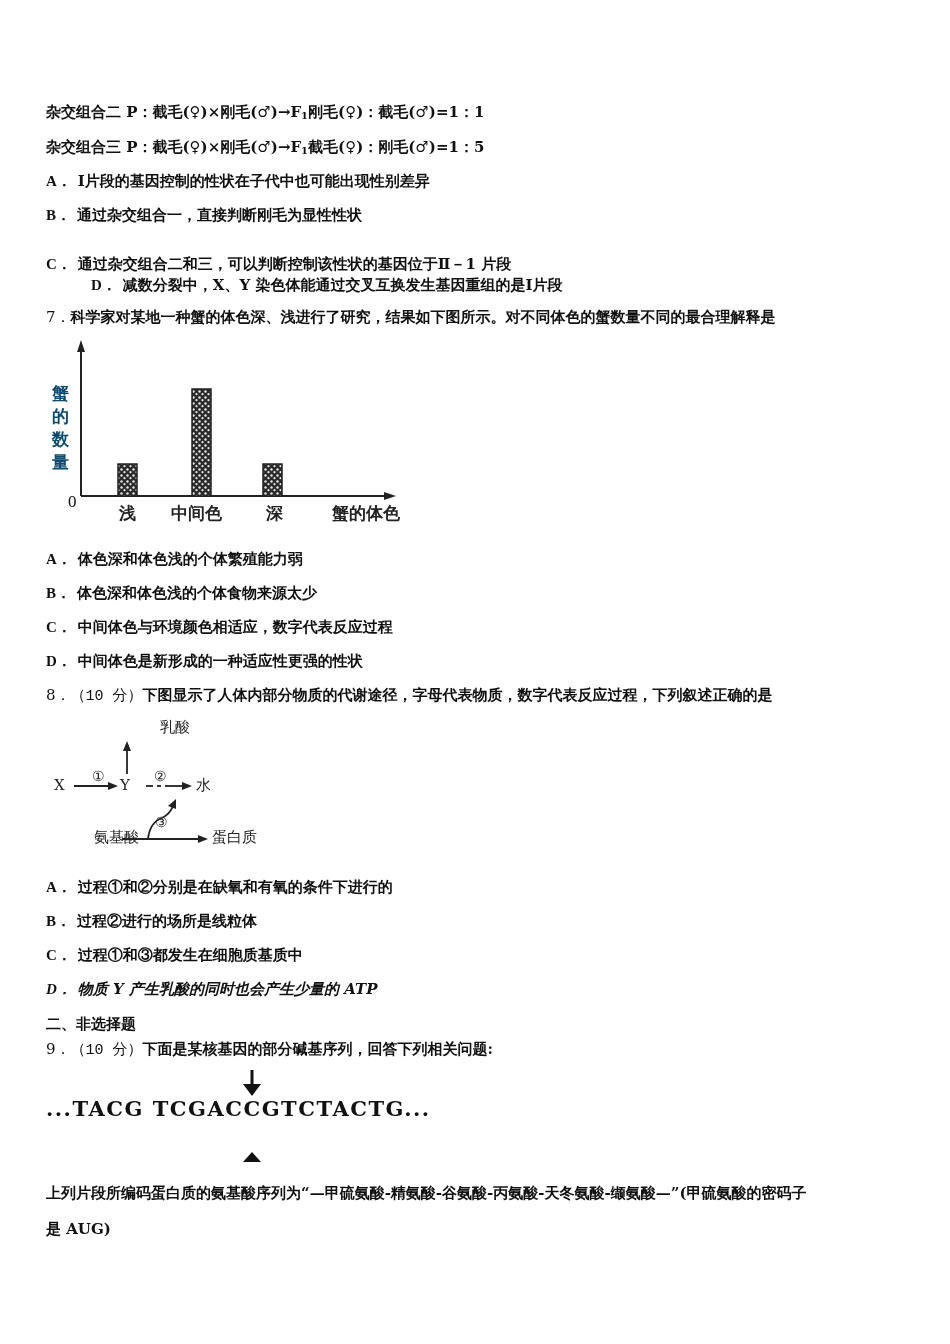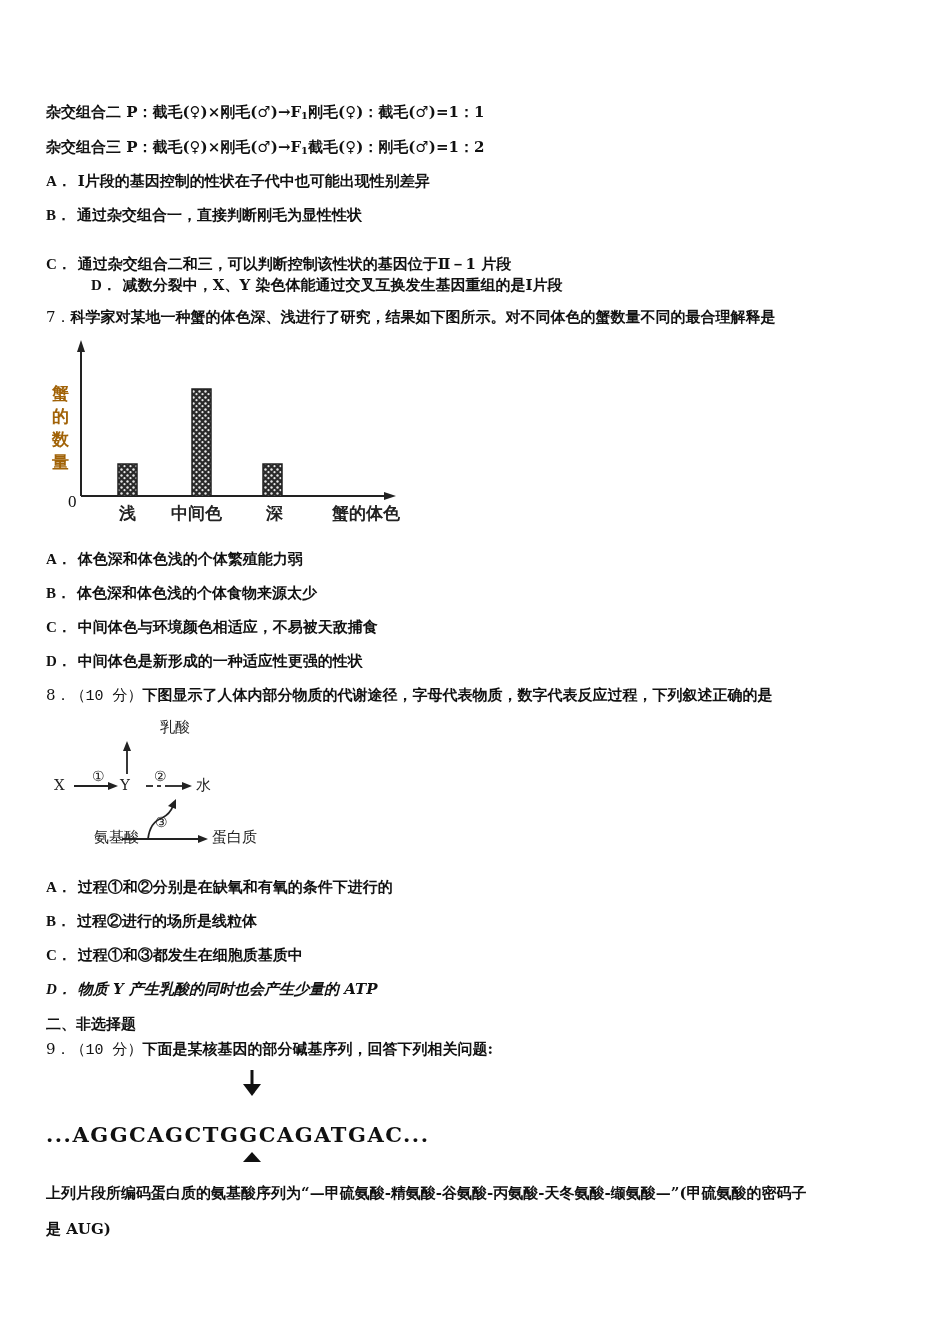--- a/index.html
+++ b/index.html
@@ -15,21 +15,21 @@
   .qnum { font-weight: normal; }
   .score { font-weight: normal; font-family: Liberation Mono, monospace; }
   .opt-letter { font-weight: bold; font-family: "Liberation Serif", serif; margin-right: 6px; }
   sub.small { font-size: 10px; vertical-align: -2px; }
 
   
   .chart { position: absolute; left: 48px; top: 336px; width: 380px; height: 196px; }
   .chart .ylabel {
     position: absolute; left: 4px; top: 46px; width: 18px;
     font-size: 17px; line-height: 23px; font-weight: bold; font-family: "DejaVu Sans", sans-serif;
-    color: #a16207;
+    color: #0c4a6e;
   }
   .chart .origin { position: absolute; left: 20px; top: 156px; font-size: 17px; font-family: "Liberation Serif", serif; }
   .chart .xtick { position: absolute; top: 166px; font-size: 17px; font-weight: bold; font-family: "DejaVu Sans", sans-serif; color: #222; }
   .chart .xlabel { position: absolute; left: 284px; top: 166px; font-size: 17px; font-weight: bold; font-family: "DejaVu Sans", sans-serif; color: #222; }
 
   
   .pathway { position: absolute; left: 50px; top: 714px; width: 230px; height: 145px; font-family: "DejaVu Serif", serif; }
   .pathway .node { position: absolute; font-size: 15px; color: #222; }
 
   
@@ -39,21 +39,21 @@
     font-size: 21px; letter-spacing: 1.5px; color: #111; white-space: pre;
   }
 </style>
 </head>
 <body>
 
 <div class="line" style="top:102px;">
   <span>杂交组合二 P：</span><span>截毛(♀)×刚毛(♂)→F</span><sub class="small">1</sub><span>刚毛(♀)：截毛(♂)=1：1</span>
 </div>
 <div class="line" style="top:137px;">
-  <span>杂交组合三 P：</span><span>截毛(♀)×刚毛(♂)→F</span><sub class="small">1</sub><span>截毛(♀)：刚毛(♂)=1：2</span>
+  <span>杂交组合三 P：</span><span>截毛(♀)×刚毛(♂)→F</span><sub class="small">1</sub><span>截毛(♀)：刚毛(♂)=1：5</span>
 </div>
 
 <div class="line" style="top:171px;"><span class="opt-letter">A．</span><span>Ⅰ片段的基因控制的性状在子代中也可能出现性别差异</span></div>
 <div class="line" style="top:205px;"><span class="opt-letter">B．</span><span>通过杂交组合一，直接判断刚毛为显性性状</span></div>
 <div class="line" style="top:254px;"><span class="opt-letter">C．</span><span>通过杂交组合二和三，可以判断控制该性状的基因位于Ⅱ－1 片段</span></div>
 <div class="line" style="top:275px;margin-left:45px;"><span class="opt-letter">D．</span><span>减数分裂中，X、Y 染色体能通过交叉互换发生基因重组的是Ⅰ片段</span></div>
 
 <div class="line" style="top:307px;">
   <span class="qnum">7．</span><span>科学家对某地一种蟹的体色深、浅进行了研究，结果如下图所示。对不同体色的蟹数量不同的最合理解释是</span>
 </div>
@@ -81,21 +81,21 @@
   <div class="ylabel">蟹的数量</div>
   <div class="origin">0</div>
   <div class="xtick" style="left:71px;">浅</div>
   <div class="xtick" style="left:123px;">中间色</div>
   <div class="xtick" style="left:218px;">深</div>
   <div class="xlabel">蟹的体色</div>
 </div>
 
 <div class="line" style="top:549px;"><span class="opt-letter">A．</span><span>体色深和体色浅的个体繁殖能力弱</span></div>
 <div class="line" style="top:583px;"><span class="opt-letter">B．</span><span>体色深和体色浅的个体食物来源太少</span></div>
-<div class="line" style="top:617px;"><span class="opt-letter">C．</span><span>中间体色与环境颜色相适应，不易被天敌捕食</span></div>
+<div class="line" style="top:617px;"><span class="opt-letter">C．</span><span>中间体色与环境颜色相适应，数字代表反应过程</span></div>
 <div class="line" style="top:651px;"><span class="opt-letter">D．</span><span>中间体色是新形成的一种适应性更强的性状</span></div>
 
 <div class="line" style="top:685px;">
   <span class="qnum">8．</span><span class="score">（10 分）</span><span>下图显示了人体内部分物质的代谢途径，字母代表物质，数字代表反应过程，下列叙述正确的是</span>
 </div>
 
 <div class="pathway">
   <svg width="230" height="145" style="position:absolute;left:0;top:0;">
 
     <line x1="24" y1="72" x2="62" y2="72" stroke="#222" stroke-width="1.8"></line>
@@ -140,21 +140,21 @@
 </div>
 
 <div class="dna">
   <svg width="560" height="100" style="position:absolute;left:0;top:0;">
 
     <line x1="206" y1="4" x2="206" y2="20" stroke="#111" stroke-width="3"></line>
     <polygon points="206,30 197,18 215,18" fill="#111"></polygon>
 
     <polygon points="206,86 197,96 215,96" fill="#111"></polygon>
   </svg>
-  <div class="strand" style="top:56px;">...AGGCAGCTGGCAGATGAC...</div>
+  <div class="strand" style="top:30px;">...TACG TCGACCGTCTACTG...</div>
 </div>
 
 <div class="line" style="top:1183px;">
   <span>上列片段所编码蛋白质的氨基酸序列为“—甲硫氨酸-精氨酸-谷氨酸-丙氨酸-天冬氨酸-缬氨酸—”(甲硫氨酸的密码子</span>
 </div>
 <div class="line" style="top:1219px;">
   <span>是 AUG)</span>
 </div>
 
 </body></html>

